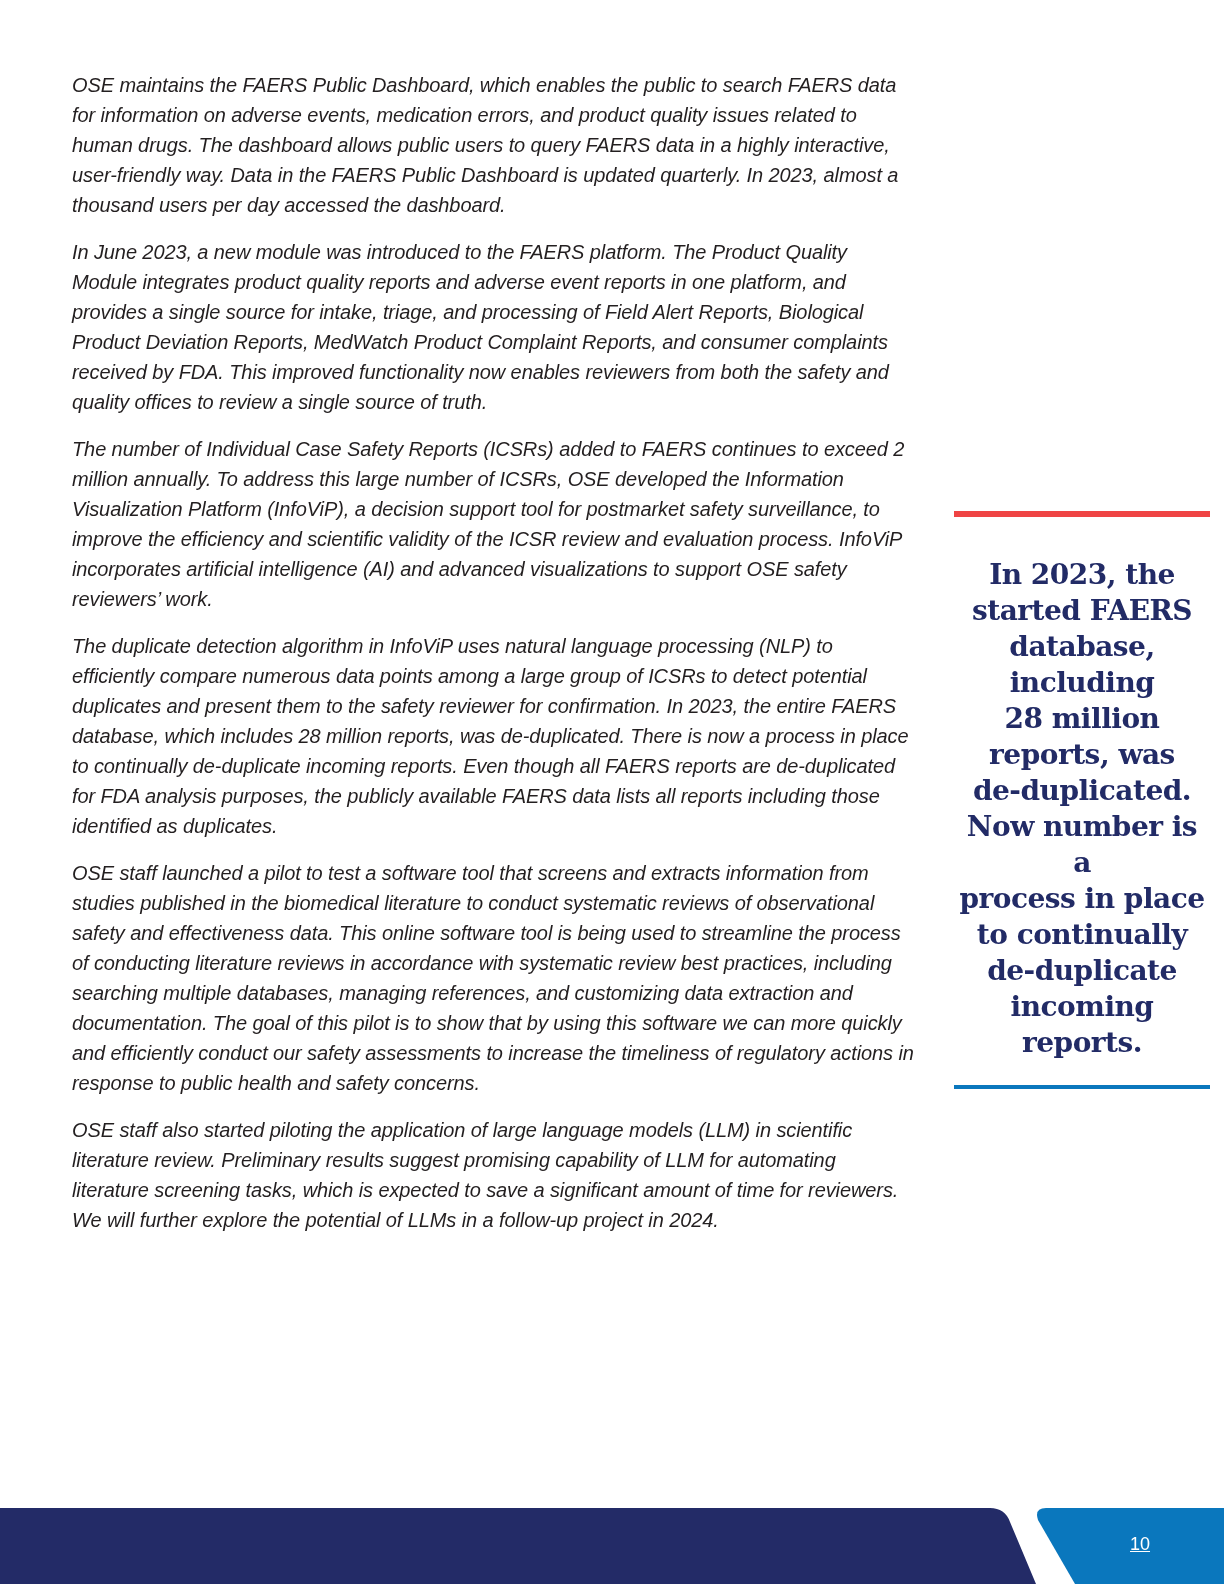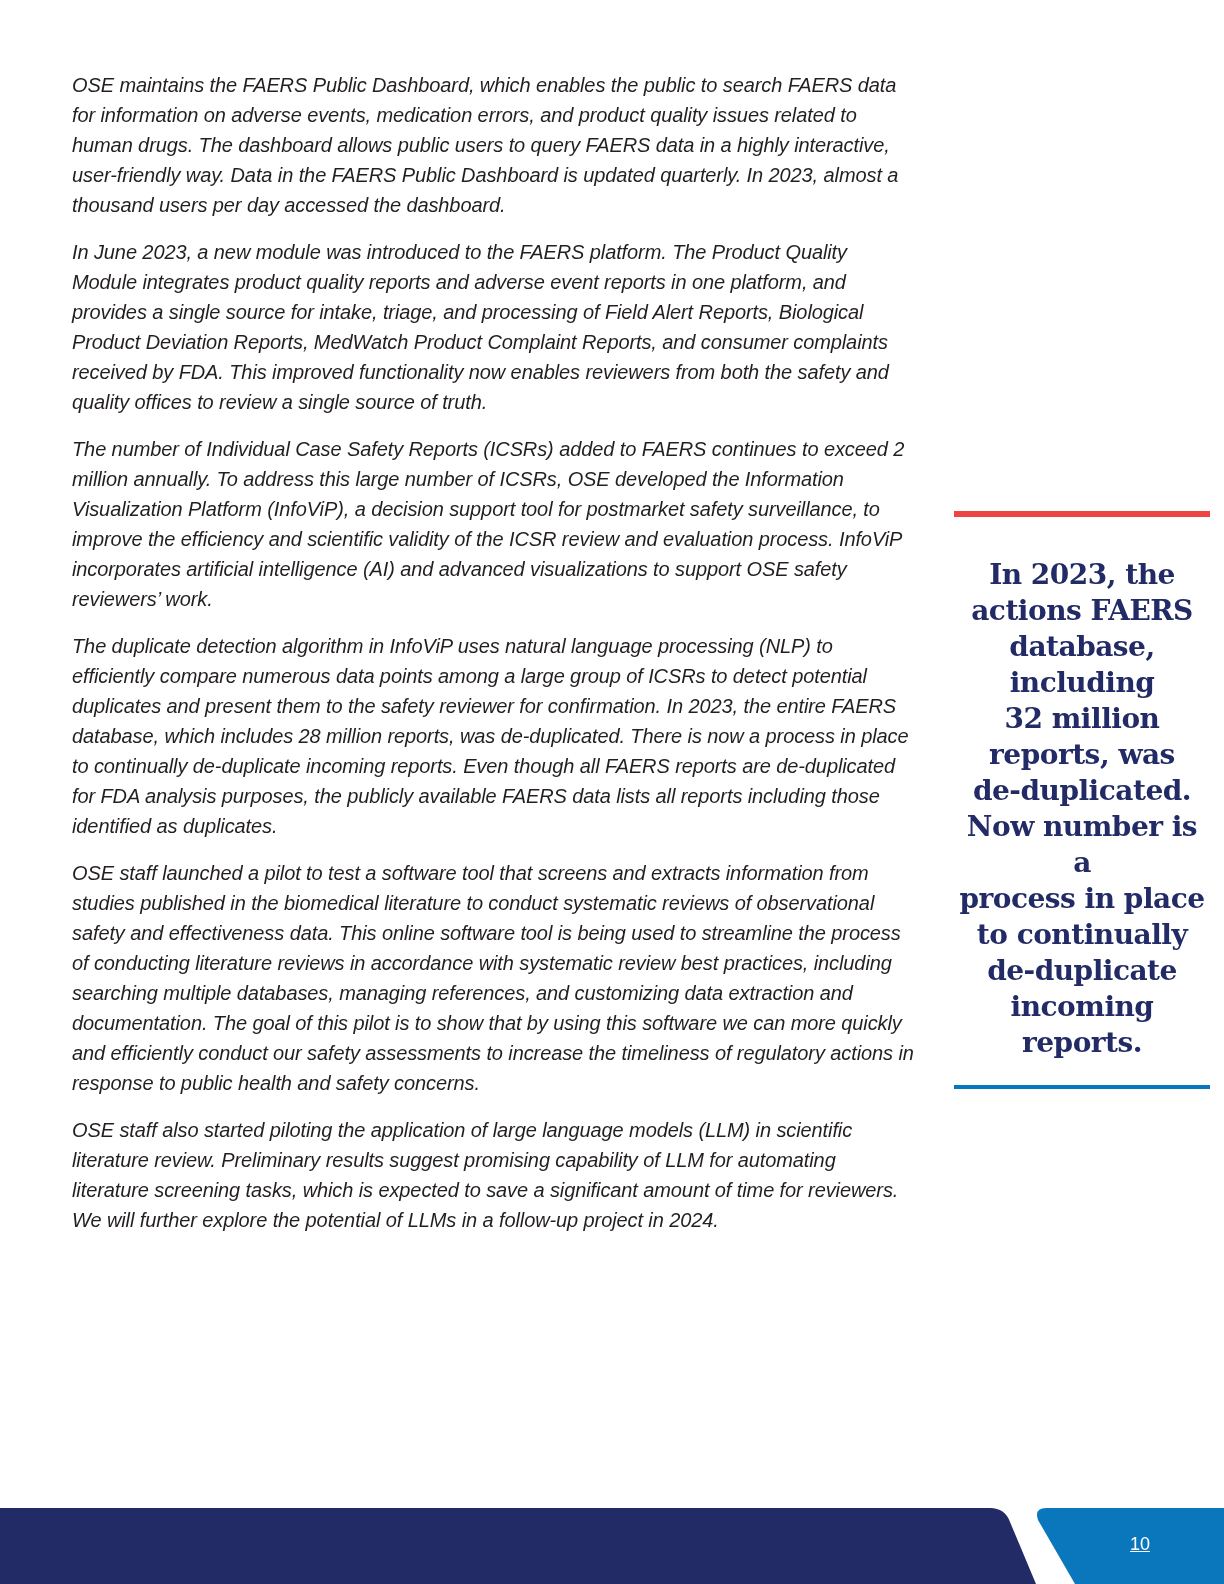--- a/index.html
+++ b/index.html
@@ -56,24 +56,24 @@
   <p class="para">The number of Individual Case Safety Reports (ICSRs) added to FAERS continues to exceed 2 million annually. To address this large number of ICSRs, OSE developed the Information Visualization Platform (InfoViP), a decision support tool for postmarket safety surveillance, to improve the efficiency and scientific validity of the ICSR review and evaluation process. InfoViP incorporates artificial intelligence (AI) and advanced visualizations to support OSE safety reviewers’ work.</p>
   <p class="para">The duplicate detection algorithm in InfoViP uses natural language processing (NLP) to efficiently compare numerous data points among a large group of ICSRs to detect potential duplicates and present them to the safety reviewer for confirmation. In 2023, the entire FAERS database, which includes 28 million reports, was de-duplicated. There is now a process in place to continually de-duplicate incoming reports. Even though all FAERS reports are de-duplicated for FDA analysis purposes, the publicly available FAERS data lists all reports including those identified as duplicates.</p>
 
   <p class="para">OSE staff launched a pilot to test a software tool that screens and extracts information from studies published in the biomedical literature to conduct systematic reviews of observational safety and effectiveness data. This online software tool is being used to streamline the process of conducting literature reviews in accordance with systematic review best practices, including searching multiple databases, managing references, and customizing data extraction and documentation. The goal of this pilot is to show that by using this software we can more quickly and efficiently conduct our safety assessments to increase the timeliness of regulatory actions in response to public health and safety concerns.</p>
   <p class="para">OSE staff also started piloting the application of large language models (LLM) in scientific literature review. Preliminary results suggest promising capability of LLM for automating literature screening tasks, which is expected to save a significant amount of time for reviewers. We will further explore the potential of LLMs in a follow-up project in 2024.</p>
 </div>
 
 <div class="callout">
   <p class="callout-text">
     <span>In 2023, the</span><br>
-    <span>actions FAERS</span><br>
+    <span>started FAERS</span><br>
     <span>database,</span><br>
     <span>including</span><br>
-    <span>32 million</span><br>
+    <span>28 million</span><br>
     <span>reports, was</span><br>
     <span>de-duplicated.</span><br>
     <span>Now number is a</span><br>
     <span>process in place</span><br>
     <span>to continually</span><br>
     <span>de-duplicate</span><br>
     <span>incoming</span><br>
     <span>reports.</span>
   </p>
 </div>

